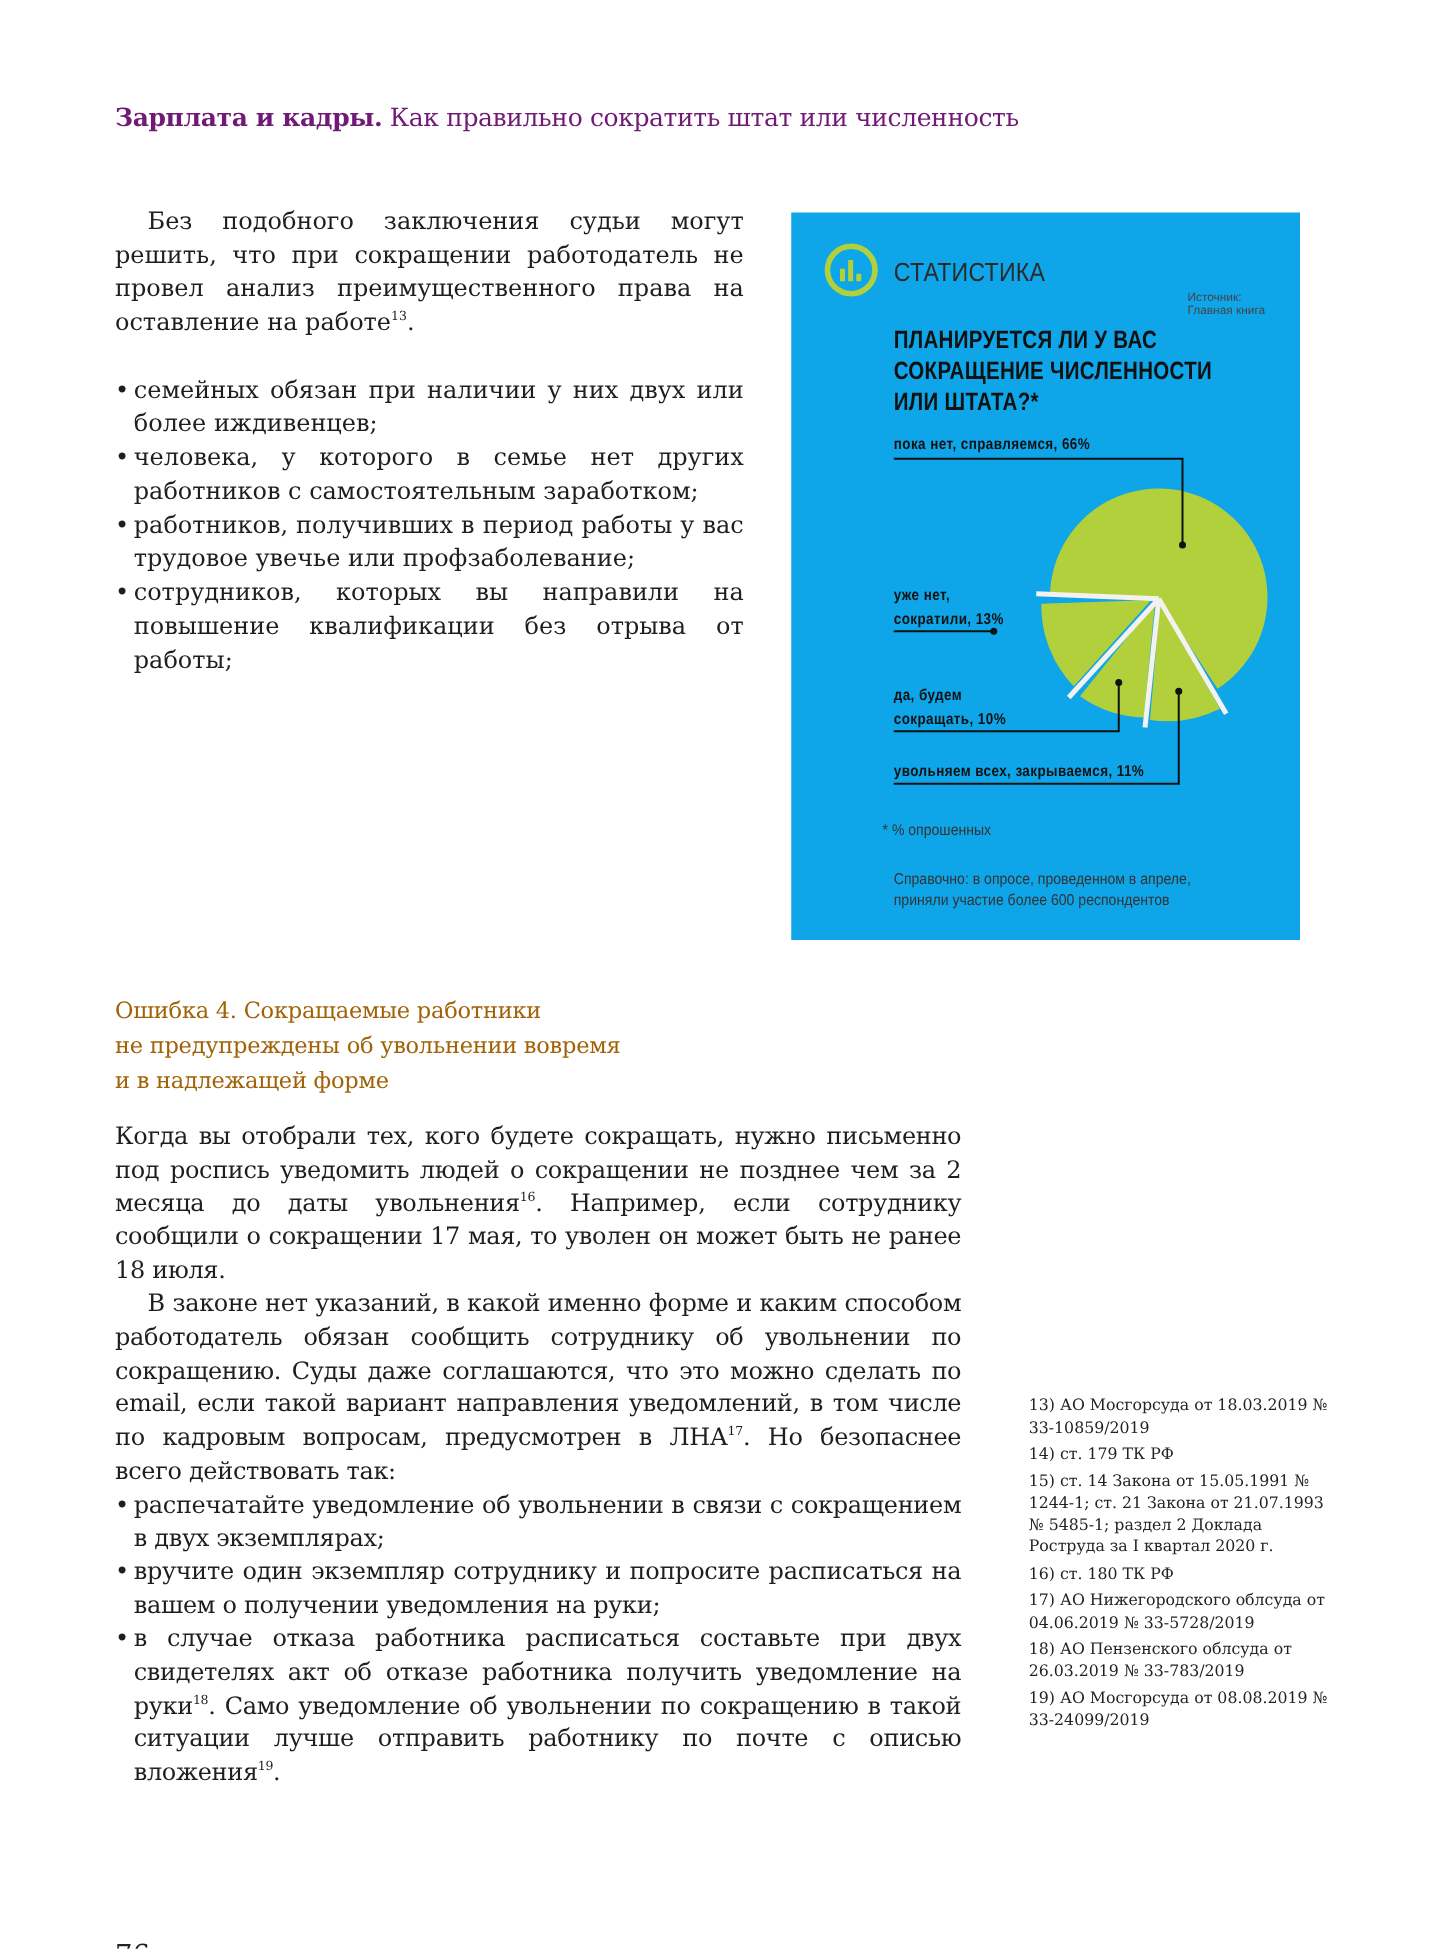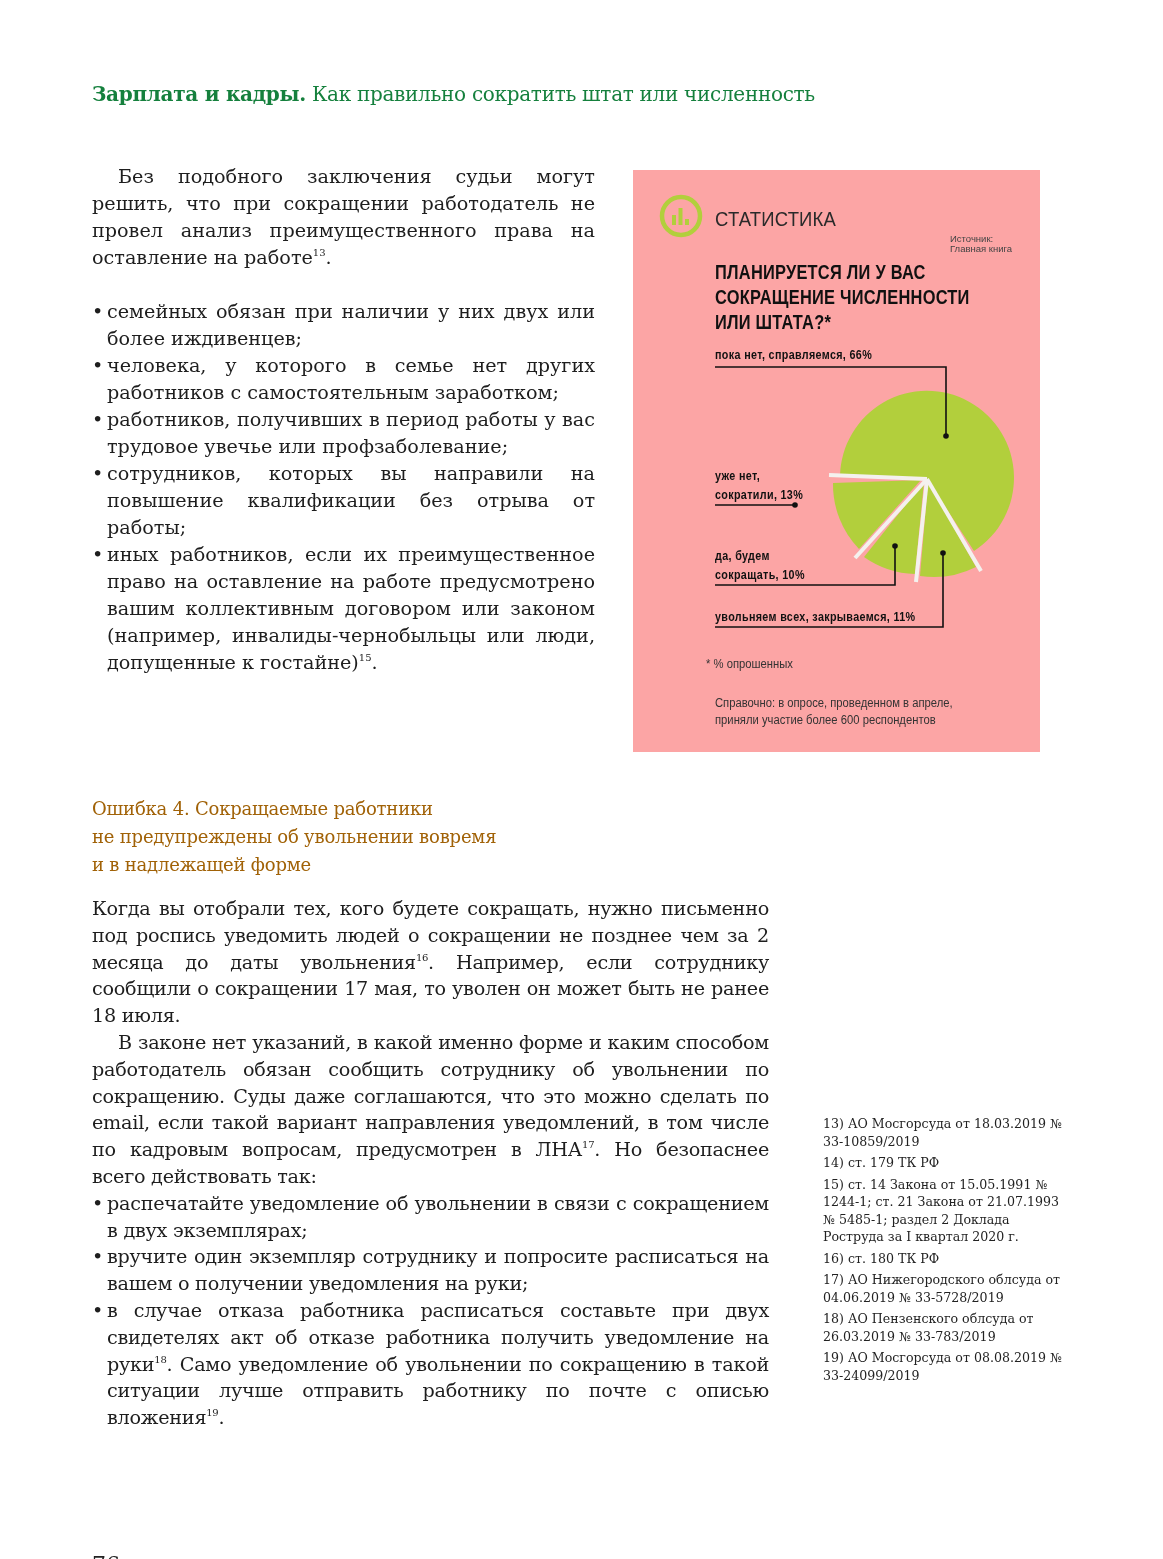--- a/index.html
+++ b/index.html
@@ -1,30 +1,30 @@
 <!DOCTYPE html>
 <html><head>
 <meta charset="utf-8">
 <style>
   html, body { margin: 0; padding: 0; background: #ffffff; }
   body { width: 1163px; height: 1559px; position: relative; overflow: hidden; font-family: "DejaVu Serif", serif; color: #1e1e1e; }
   .abs { position: absolute; }
-  .running-head { left: 92px; top: 82px; font-size: 20px; color: #15803d; white-space: nowrap; letter-spacing: -0.3px; }
+  .running-head { left: 92px; top: 82px; font-size: 20px; color: #701a75; white-space: nowrap; letter-spacing: -0.3px; }
   .running-head .bold { font-weight: bold; }
   .col-left { left: 92px; top: 163px; width: 503px; font-size: 19.2px; line-height: 27px; }
   .col-left p { margin: 0; text-align: justify; }
   .indent { text-indent: 26px; }
   .gap { height: 27px; }
   .step-label { font-weight: bold; font-style: italic; }
   ul.bullets { list-style: none; margin: 0; padding: 0; }
   ul.bullets li { position: relative; padding-left: 15px; text-align: justify; }
   ul.bullets li::before { content: "•"; position: absolute; left: 0; top: 0; }
   sup { font-size: 10px; line-height: 0; vertical-align: 8px; }
 
-  .stats-box { left: 633px; top: 170px; width: 407px; height: 582px; background: #fca5a5; font-family: "Liberation Sans", sans-serif; }
+  .stats-box { left: 633px; top: 170px; width: 407px; height: 582px; background: #0ea5e9; font-family: "Liberation Sans", sans-serif; }
   .stats-title { left: 82px; top: 37px; font-size: 21px; color: #2a2a2a; letter-spacing: 0.2px; transform: scaleX(0.88); transform-origin: left; }
   .source { left: 317px; top: 38px; font-size: 9.5px; line-height: 10px; color: #444; margin-top: 26px; }
   .question { left: 82px; top: 90px; font-size: 20px; line-height: 25px; font-weight: bold; color: #111; transform: scaleX(0.82); transform-origin: left; letter-spacing: 0.3px; }
   .pie-label { font-size: 12.5px; line-height: 19px; font-weight: bold; color: #111; transform: scaleX(0.86); transform-origin: left; white-space: nowrap; letter-spacing: 0.4px; }
   .note { font-size: 12.5px; line-height: 17px; color: #333; transform: scaleX(0.9); transform-origin: left; white-space: nowrap; }
 
   .section-title { left: 92px; top: 795px; font-size: 18px; line-height: 28px; font-weight: normal; color: #a16207; width: 640px; letter-spacing: -0.2px; }
   .col-wide { left: 92px; top: 896px; width: 677px; font-size: 19.2px; line-height: 26.8px; letter-spacing: -0.25px; }
   .col-wide p { margin: 0; text-align: justify; }
 
@@ -43,21 +43,20 @@
 </div>
 
 <div class="abs col-left">
   <p class="indent"><span>Без подобного заключения судьи могут решить, что при сокращении работодатель не провел анализ преимущественного права на оставление на работе</span><sup>13</sup><span>.</span></p>
   <div class="gap"></div>
   <ul class="bullets">
     <li>семейных обязан при наличии у них двух или более иждивенцев;</li>
     <li>человека, у которого в семье нет других работников с самостоятельным заработком;</li>
     <li>работников, получивших в период работы у вас трудовое увечье или профзаболевание;</li>
     <li>сотрудников, которых вы направили на повышение квалификации без отрыва от работы;</li>
-    <li><span>иных работников, если их преимущественное право на оставление на работе предусмотрено вашим коллективным договором или законом (например, инвалиды-чернобыльцы или люди, допущенные к гостайне)</span><sup>15</sup><span>.</span></li>
   </ul>
 </div>
 
 <div class="abs stats-box">
   <svg class="abs" style="left:26px;top:24px;" width="44" height="44" viewBox="0 0 44 44">
     <circle cx="22" cy="22" r="19" fill="none" stroke="#b2cf3c" stroke-width="4.5"></circle>
     <rect x="13" y="21" width="4" height="10" fill="#b2cf3c"></rect>
     <rect x="19.5" y="14" width="4" height="17" fill="#b2cf3c"></rect>
     <rect x="26" y="25" width="4" height="6" fill="#b2cf3c"></rect>
   </svg>

